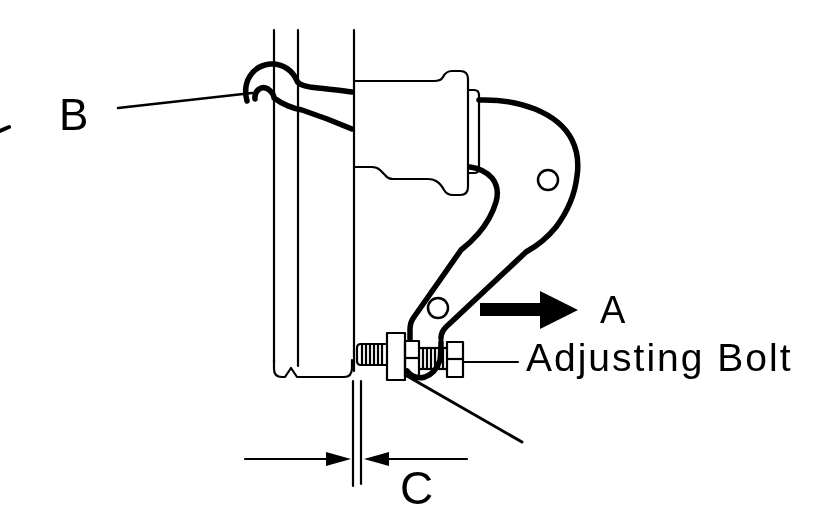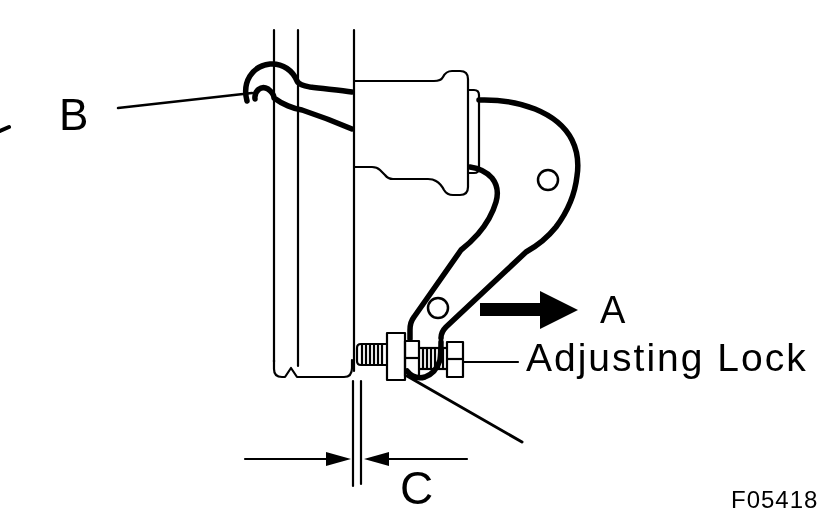--- a/index.html
+++ b/index.html
@@ -111,15 +111,14 @@
     </g>
 
     <line x1="118" y1="108" x2="252" y2="93" stroke-width="2.5"></line>
     <line x1="463" y1="362" x2="518" y2="362"></line>
     <line x1="407" y1="376" x2="522" y2="442" stroke-width="3"></line>
   </svg>
 
   <span class="label label-b">B</span>
   <span class="label label-a">A</span>
   <span class="label label-c">C</span>
-  <span class="label label-adjbolt">Adjusting Lock</span>
-  <span class="label label-fignum">F05418</span>
+  <span class="label label-adjbolt">Adjusting Bolt</span>
 </div>
 
 </body></html>

